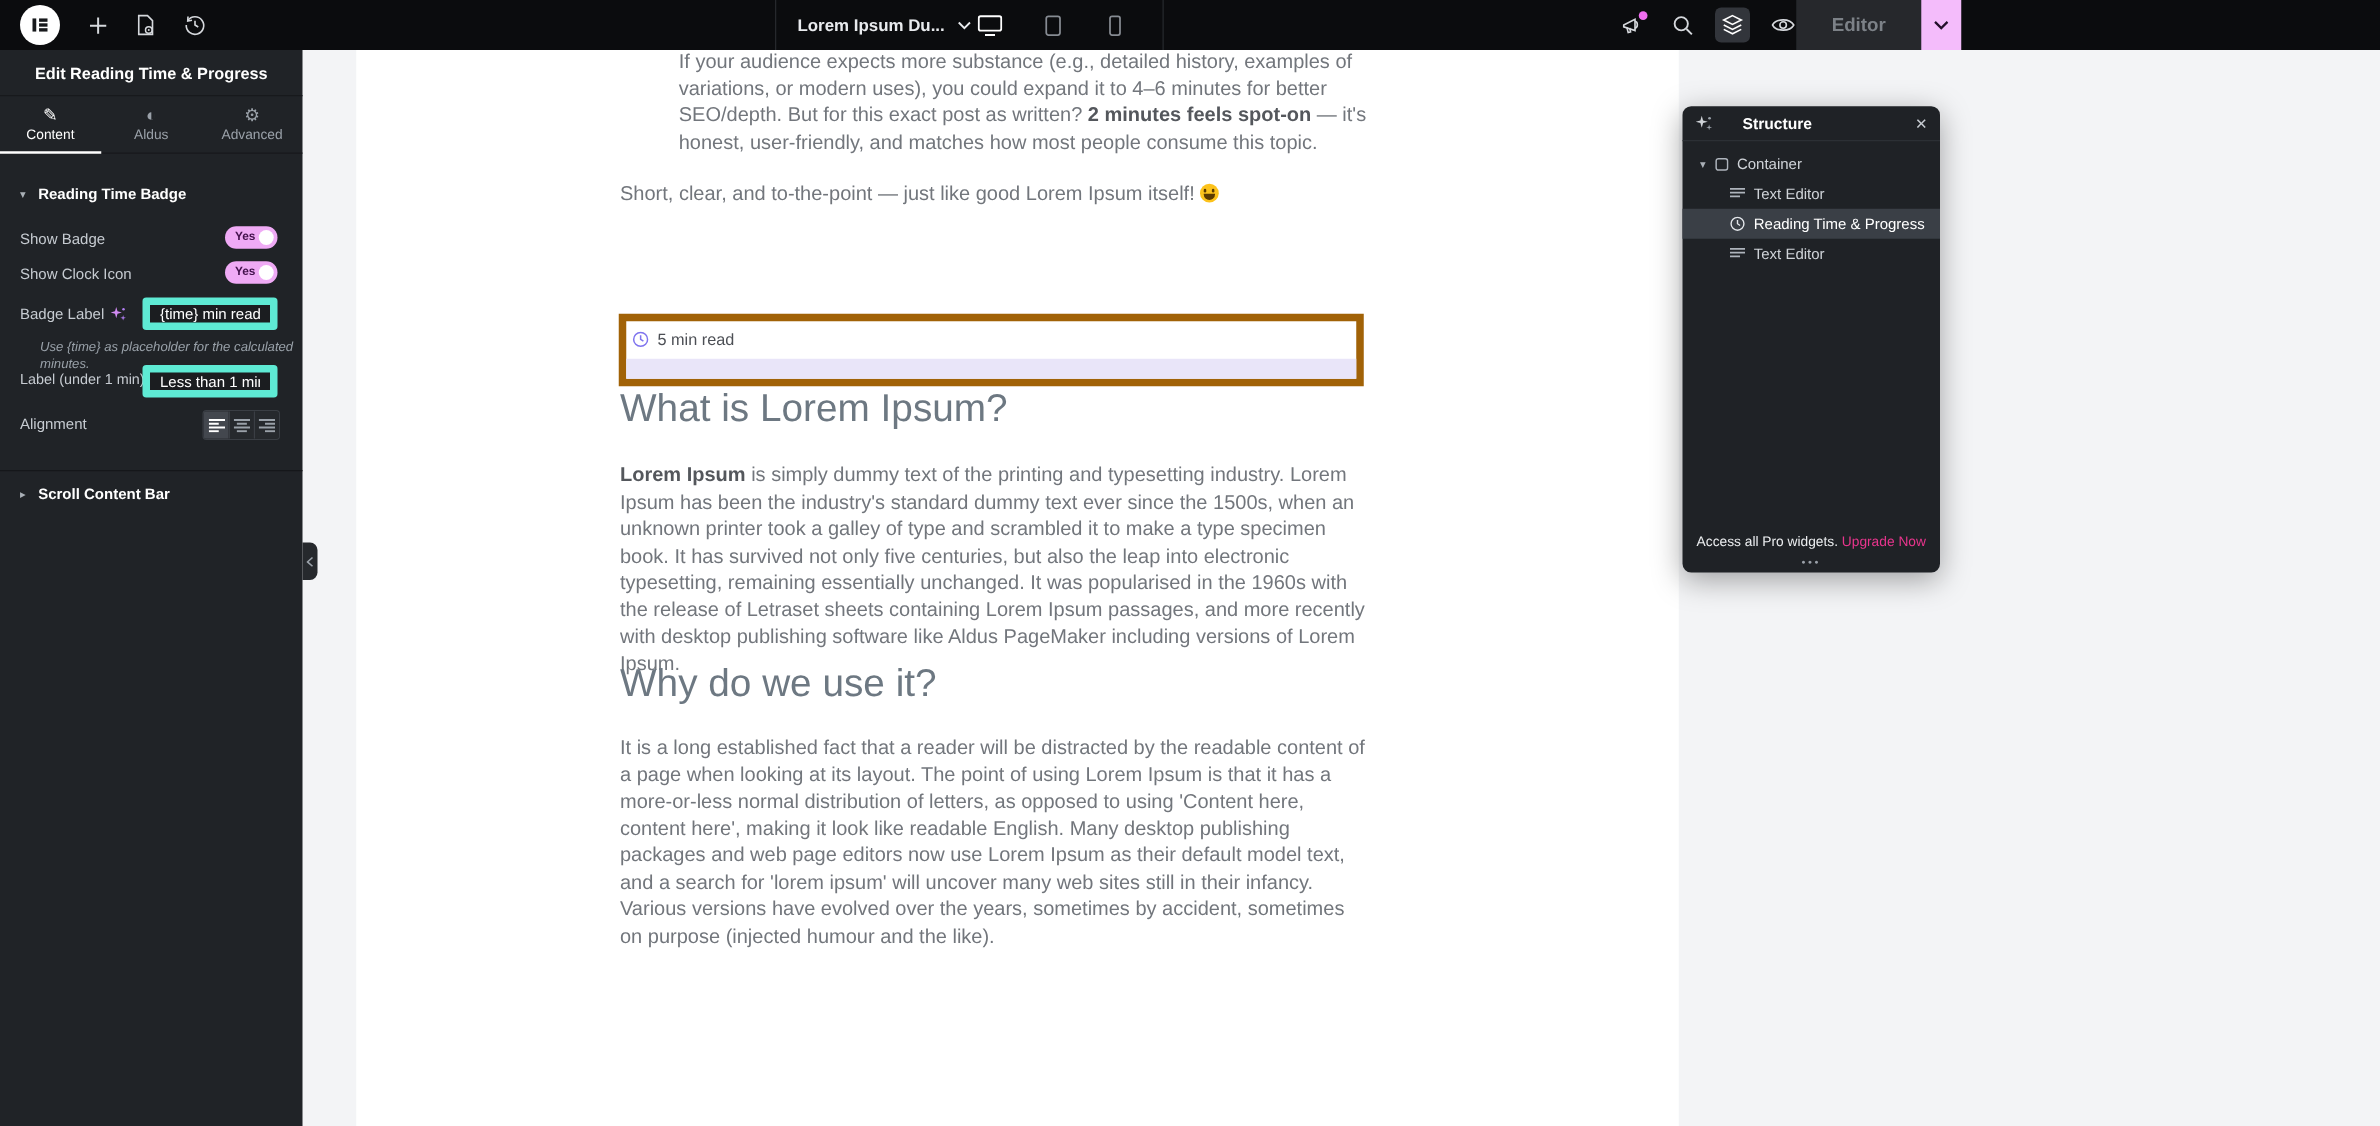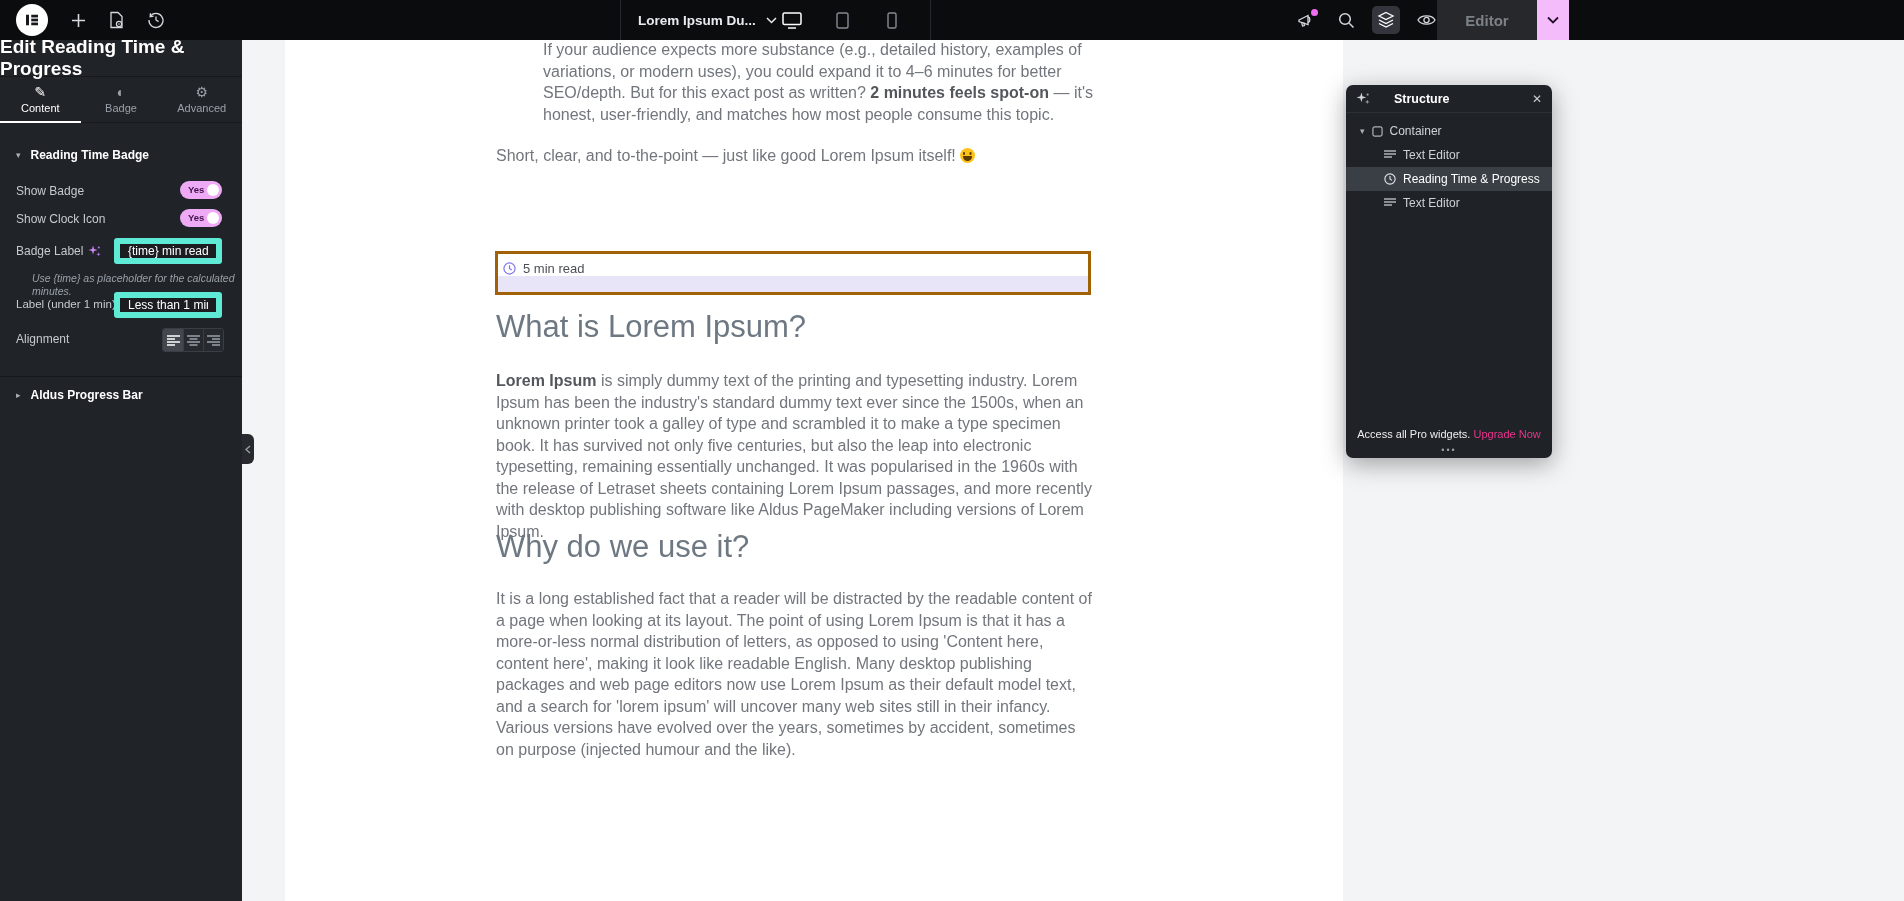--- a/index.html
+++ b/index.html
@@ -20,21 +20,21 @@
   .icon-btn.active { background:#32353b; }
   .notif-dot { position:absolute; right:2px; top:3px; width:7px; height:7px; border-radius:50%; background:#f06ef0; }
   .publish-btn { position:absolute; left:1437px; top:0; width:100px; height:40px; background:#26282c;
                  color:#7c8187; font-size:15px; font-weight:700; display:flex; align-items:center; justify-content:center; cursor:pointer; }
   .publish-caret { position:absolute; left:1537px; top:0; width:32px; height:40px; background:#f4bcfb;
                    display:flex; align-items:center; justify-content:center; cursor:pointer; }
 
   
   .panel { position:absolute; left:0; top:40px; width:242px; height:861px; background:#202327; z-index:40; color:#d0d4d9; }
   .panel-header { height:37px; display:flex; align-items:center; justify-content:center;
-                  color:#ffffff; font-size:19px; font-weight:700; border-bottom:1px solid #17191c; }
+                  color:#ffffff; font-size:13px; font-weight:700; border-bottom:1px solid #17191c; }
   .tabs { display:flex; height:46px; border-bottom:1px solid #17191c; }
   .tab { flex:1; display:flex; flex-direction:column; align-items:center; justify-content:center; gap:3px;
          color:#9aa1a9; font-size:11px; cursor:pointer; position:relative; }
   .tab .tab-ico { font-size:14px; line-height:14px; }
   .tab.active { color:#ffffff; }
   .tab.active::after { content:""; position:absolute; left:0; bottom:-1px; width:100%; height:2px; background:#ffffff; }
 
   .section-head { position:absolute; left:16px; display:flex; align-items:center; gap:10px;
                   color:#ffffff; font-size:12px; font-weight:700; cursor:pointer; }
   .caret { font-size:9px; color:#aab0b7; }
@@ -62,21 +62,21 @@
   .page { position:absolute; left:43px; top:0; width:1058px; height:861px; background:#ffffff; }
   .content { position:absolute; left:211px; top:0; width:600px; color:#72767c; font-size:16px; line-height:21.5px; }
   .content b { color:#54575c; }
   .p1 { position:absolute; top:-1px;margin-left:47px; }
   .p2 { position:absolute; top:105px; }
   .h2a { position:absolute; top:276px; font-size:31px; font-weight:500; color:#6d7882; }
   .p3 { position:absolute; top:330px; }
   .h2b { position:absolute; top:496px; font-size:31px; font-weight:500; color:#6d7882; }
   .p4 { position:absolute; top:548px; }
 
-  .widget-box { position:absolute; left:-1px; top:211px; width:596px; height:44px; border:3px solid #a16207; background:#ffffff; cursor:pointer; }
+  .widget-box { position:absolute; left:-1px; top:211px; width:596px; height:58px; border:6px solid #a16207; background:#ffffff; cursor:pointer; }
   .badge-row { position:absolute; left:5px; top:4px; display:flex; align-items:center; gap:7px;
                font-size:13px; color:#4c4f55; }
   .progress-strip { position:absolute; left:0; bottom:0; width:100%; height:16px; background:#e9e5f9; }
 
   .emoji-face { display:inline-block; width:15px; height:15px; border-radius:50%; background:#fcc21b; position:relative; top:2px; margin-left:4px; }
   .emoji-face::before { content:""; position:absolute; left:3px; top:4px; width:2.5px; height:2.5px; border-radius:50%;
                         background:#5c3a00; box-shadow:6.5px 0 0 #5c3a00; }
   .emoji-face::after { content:""; position:absolute; left:3px; top:8px; width:9px; height:4.5px;
                        border-radius:0 0 9px 9px; background:#5c3a00; }
 
@@ -206,21 +206,21 @@
     <span>Edit Reading Time &amp; Progress</span>
   </div>
 
   <div class="tabs">
     <div class="tab active">
       <span class="tab-ico">✎</span>
       <span>Content</span>
     </div>
     <div class="tab">
       <span class="tab-ico">◐</span>
-      <span>Badge</span>
+      <span>Aldus</span>
     </div>
     <div class="tab">
       <span class="tab-ico">⚙</span>
       <span>Advanced</span>
     </div>
   </div>
 
   <div class="section-head" style="top:108px;">
     <span class="caret">▾</span>
     <span>Reading Time Badge</span>
@@ -281,21 +281,21 @@
       <svg width="13" height="11" viewBox="0 0 13 11">
         <path d="M0 1 H13 M5 4 H13 M0 7 H13 M5 10 H13" stroke="#9aa1a9" stroke-width="1.5"></path>
       </svg>
     </div>
   </div>
 
   <div class="panel-divider" style="top:336px;"></div>
 
   <div class="section-head" style="top:348px;">
     <span class="caret">▸</span>
-    <span>Aldus Progress Bar</span>
+    <span>Scroll Content Bar</span>
   </div>
 </div>
 
 <div class="collapse-handle">
   <svg width="6" height="9" viewBox="0 0 6 9">
     <path d="M5 1 L1 4.5 L5 8" fill="none" stroke="#9aa1a9" stroke-width="1.3"></path>
   </svg>
 </div>
 
 <div class="canvas">

